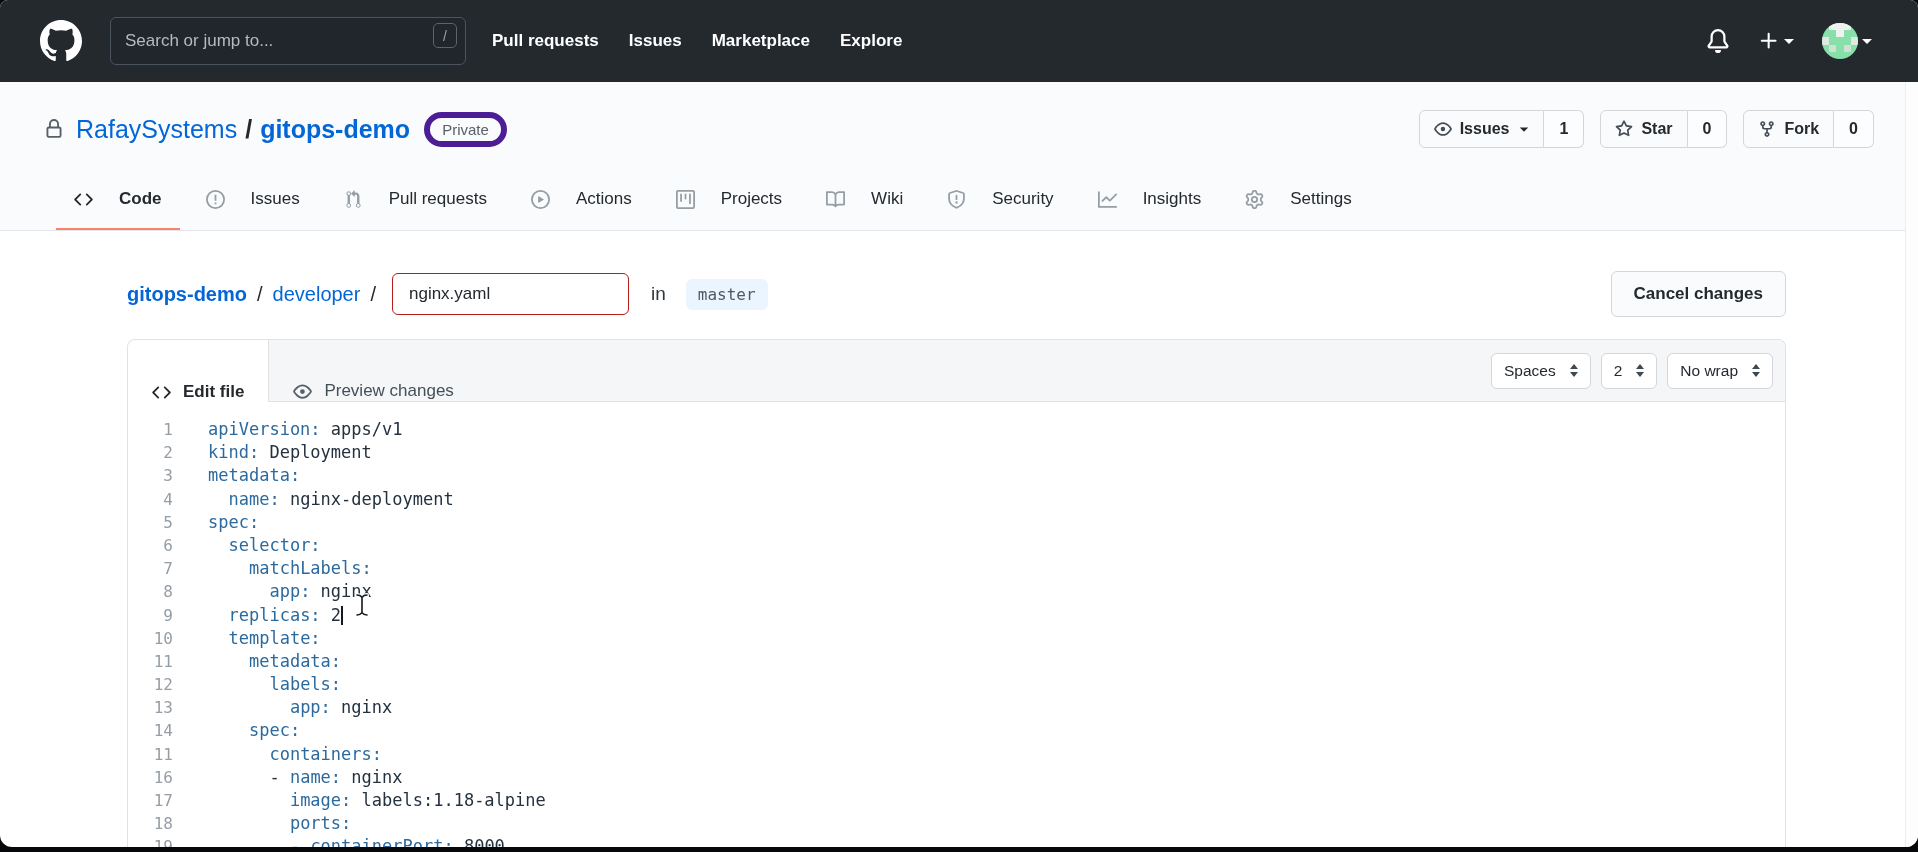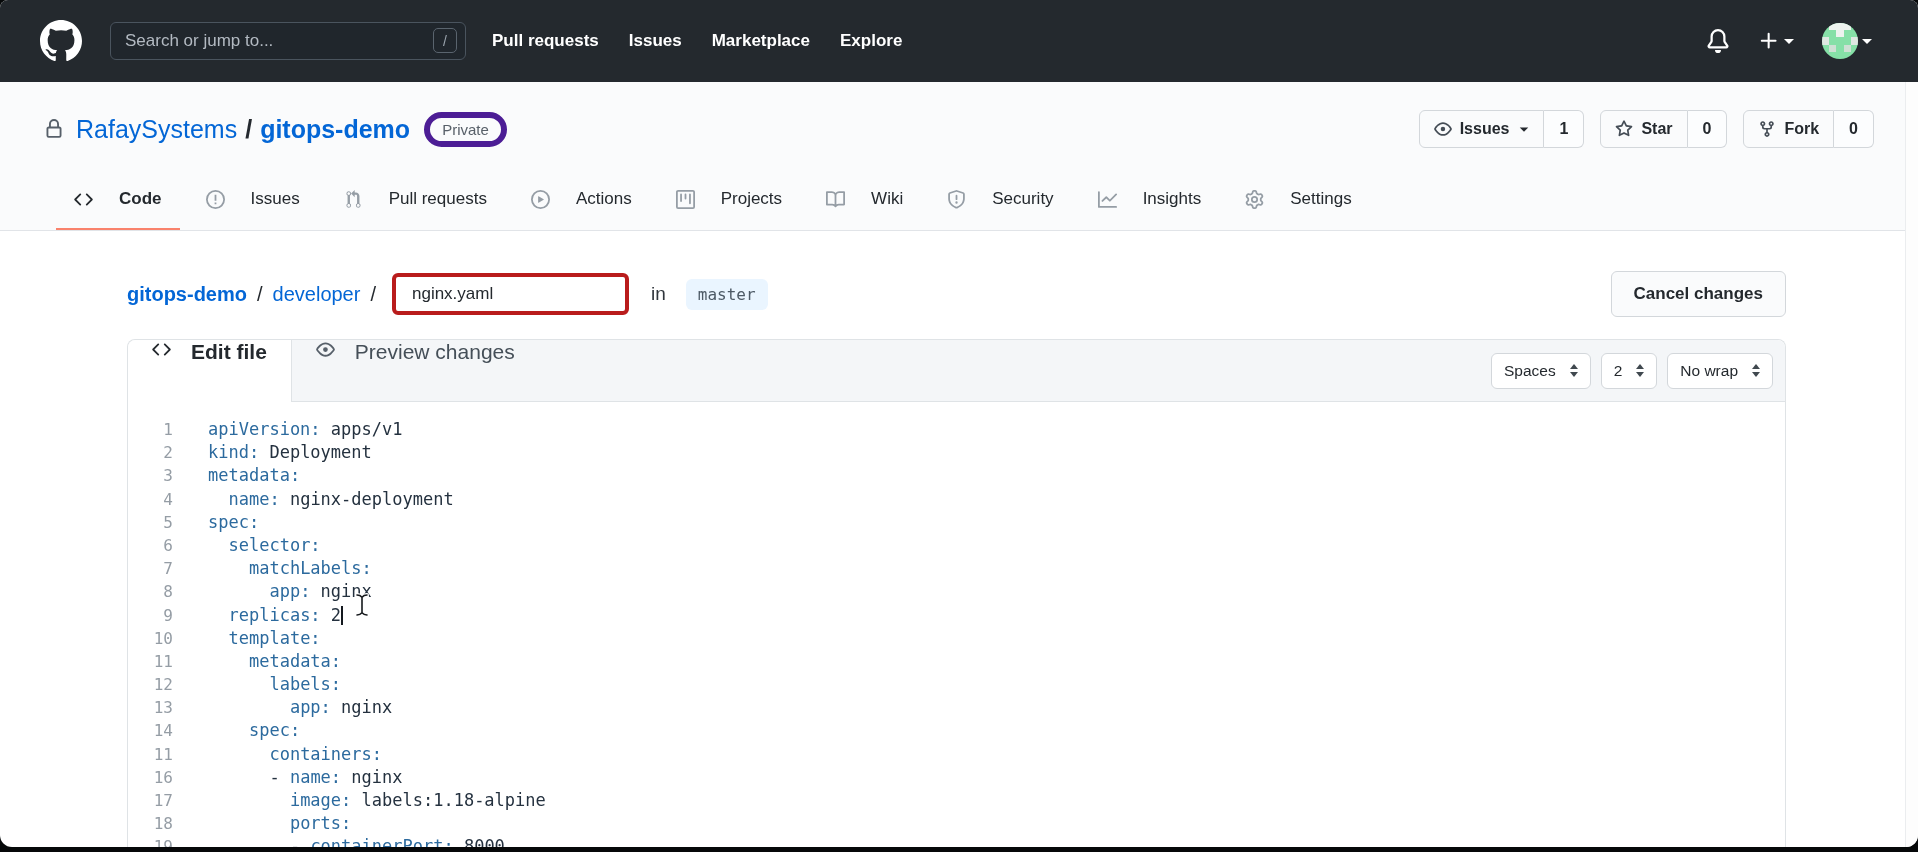--- a/index.html
+++ b/index.html
@@ -8,21 +8,21 @@
     --code-key:#2c6a9e; --code-val:#24313f; --lineno:#959da5; --branch-bg:#eaf5ff;
   }
   *{margin:0;padding:0;box-sizing:border-box;}
   html,body{width:1918px;height:852px;overflow:hidden;}
   body{background:#060809;font-family:"Liberation Sans",sans-serif;-webkit-font-smoothing:antialiased;}
   .window{position:relative;width:1918px;height:847px;background:#fff;border-radius:8px 8px 12px 12px;overflow:hidden;}
 
   
   .gh-header{height:82px;background:var(--header-bg);display:flex;align-items:center;padding:0 46px 0 40px;color:#fff;}
   .gh-logo{color:#fff;display:flex;align-items:center;}
-  .gh-search{position:relative;margin-left:28px;width:356px;height:38px;}
+  .gh-search{position:relative;margin-left:28px;width:356px;height:48px;}
   .gh-search input{width:100%;height:100%;background:#20262c;border:1px solid #4a545e;border-radius:6px;color:#c6cdd5;font-size:17px;padding:0 44px 0 14px;outline:none;font-family:"Liberation Sans",sans-serif;}
   .gh-search input::placeholder{color:#b3bac2;}
   .slash-key{position:absolute;right:9px;top:6px;width:24px;height:25px;border:1px solid #5a646e;border-radius:5px;color:#9aa4ae;font-size:14px;display:flex;align-items:center;justify-content:center;}
   .gh-nav{display:flex;gap:30px;margin-left:26px;list-style:none;}
   .gh-nav a{color:#fff;font-weight:700;font-size:17px;text-decoration:none;white-space:nowrap;}
   .gh-right{margin-left:auto;display:flex;align-items:center;gap:28px;}
   .iconbtn{display:flex;align-items:center;color:#fff;gap:4px;cursor:pointer;}
   .caret{width:0;height:0;border-left:5px solid transparent;border-right:5px solid transparent;border-top:5px solid #fff;display:inline-block;}
   .avatar{width:36px;height:36px;border-radius:50%;overflow:hidden;display:block;}
 
@@ -48,29 +48,29 @@
   .repo-tab{display:flex;align-items:center;gap:26px;height:60px;padding:0 18px;margin-right:8px;font-size:17px;color:#24292e;text-decoration:none;border-bottom:2px solid transparent;cursor:pointer;white-space:nowrap;}
   .repo-tab .octicon{color:#959da5;}
   .repo-tab.active{font-weight:700;border-bottom-color:var(--underline);}
   .repo-tab.active .octicon{color:#24292e;}
 
   
   .breadcrumb-row{display:flex;align-items:center;margin:40px 132px 0 127px;height:46px;}
   .breadcrumb{display:flex;align-items:center;font-size:20px;color:#24292e;gap:10px;}
   .breadcrumb a{color:var(--link);text-decoration:none;}
   .breadcrumb .repo-link{font-weight:700;}
-  .filename-input{width:237px;height:42px;border:4px solid #b91c1c;border-radius:6px;font-size:17px;color:#24292e;padding:0 16px;margin:0 6px;outline:none;font-family:"Liberation Sans",sans-serif;}
+  .filename-input{width:237px;height:42px;border:1px solid #b91c1c;border-radius:6px;font-size:17px;color:#24292e;padding:0 16px;margin:0 6px;outline:none;font-family:"Liberation Sans",sans-serif;}
   .in-label{color:#30363c;font-size:19px;margin-left:6px;}
   .branch-badge{background:var(--branch-bg);border-radius:6px;padding:6px 12px;font-family:"DejaVu Sans Mono",monospace;font-size:16px;color:#4d5a66;margin-left:10px;}
   .cancel-btn{margin-left:auto;height:46px;padding:0 22px;background:var(--btn-bg);border:1px solid #d3d7db;border-radius:6px;font-size:17px;font-weight:600;color:#24292e;cursor:pointer;font-family:"Liberation Sans",sans-serif;}
 
   
   .editor{margin:22px 0 0 127px;width:1659px;border:1px solid #dfe3e6;border-bottom:none;border-radius:8px 8px 0 0;}
   .editor-toolbar{height:62px;background:#f4f6f8;border-bottom:1px solid #dfe3e6;border-radius:8px 8px 0 0;display:flex;align-items:stretch;}
-  .file-tab{display:flex;align-items:flex-start;gap:20px;padding:0 24px;font-size:21px;color:#454f58;cursor:pointer;white-space:nowrap;}
+  .file-tab{display:flex;align-items:flex-end;gap:12px;padding:0 24px;font-size:17px;color:#454f58;cursor:pointer;white-space:nowrap;}
   .file-tab .octicon{color:#57606a;}
   .file-tab.active{background:#fff;border-right:1px solid #dfe3e6;border-radius:8px 0 0 0;font-weight:700;color:#24292e;margin-bottom:-1px;}
   .file-tab.active .octicon{color:#24292e;}
   .toolbar-right{margin-left:auto;display:flex;align-items:center;gap:10px;padding-right:12px;}
   .gh-select{height:36px;background:#fff;border:1px solid #d3d7db;border-radius:6px;display:flex;align-items:center;justify-content:space-between;padding:0 12px;font-size:15.5px;color:#24292e;cursor:pointer;}
   .updown{display:flex;flex-direction:column;gap:3px;margin-left:14px;}
   .updown i{width:0;height:0;border-left:4.5px solid transparent;border-right:4.5px solid transparent;display:block;}
   .updown .up{border-bottom:5px solid #40484f;}
   .updown .down{border-top:5px solid #40484f;}
 

